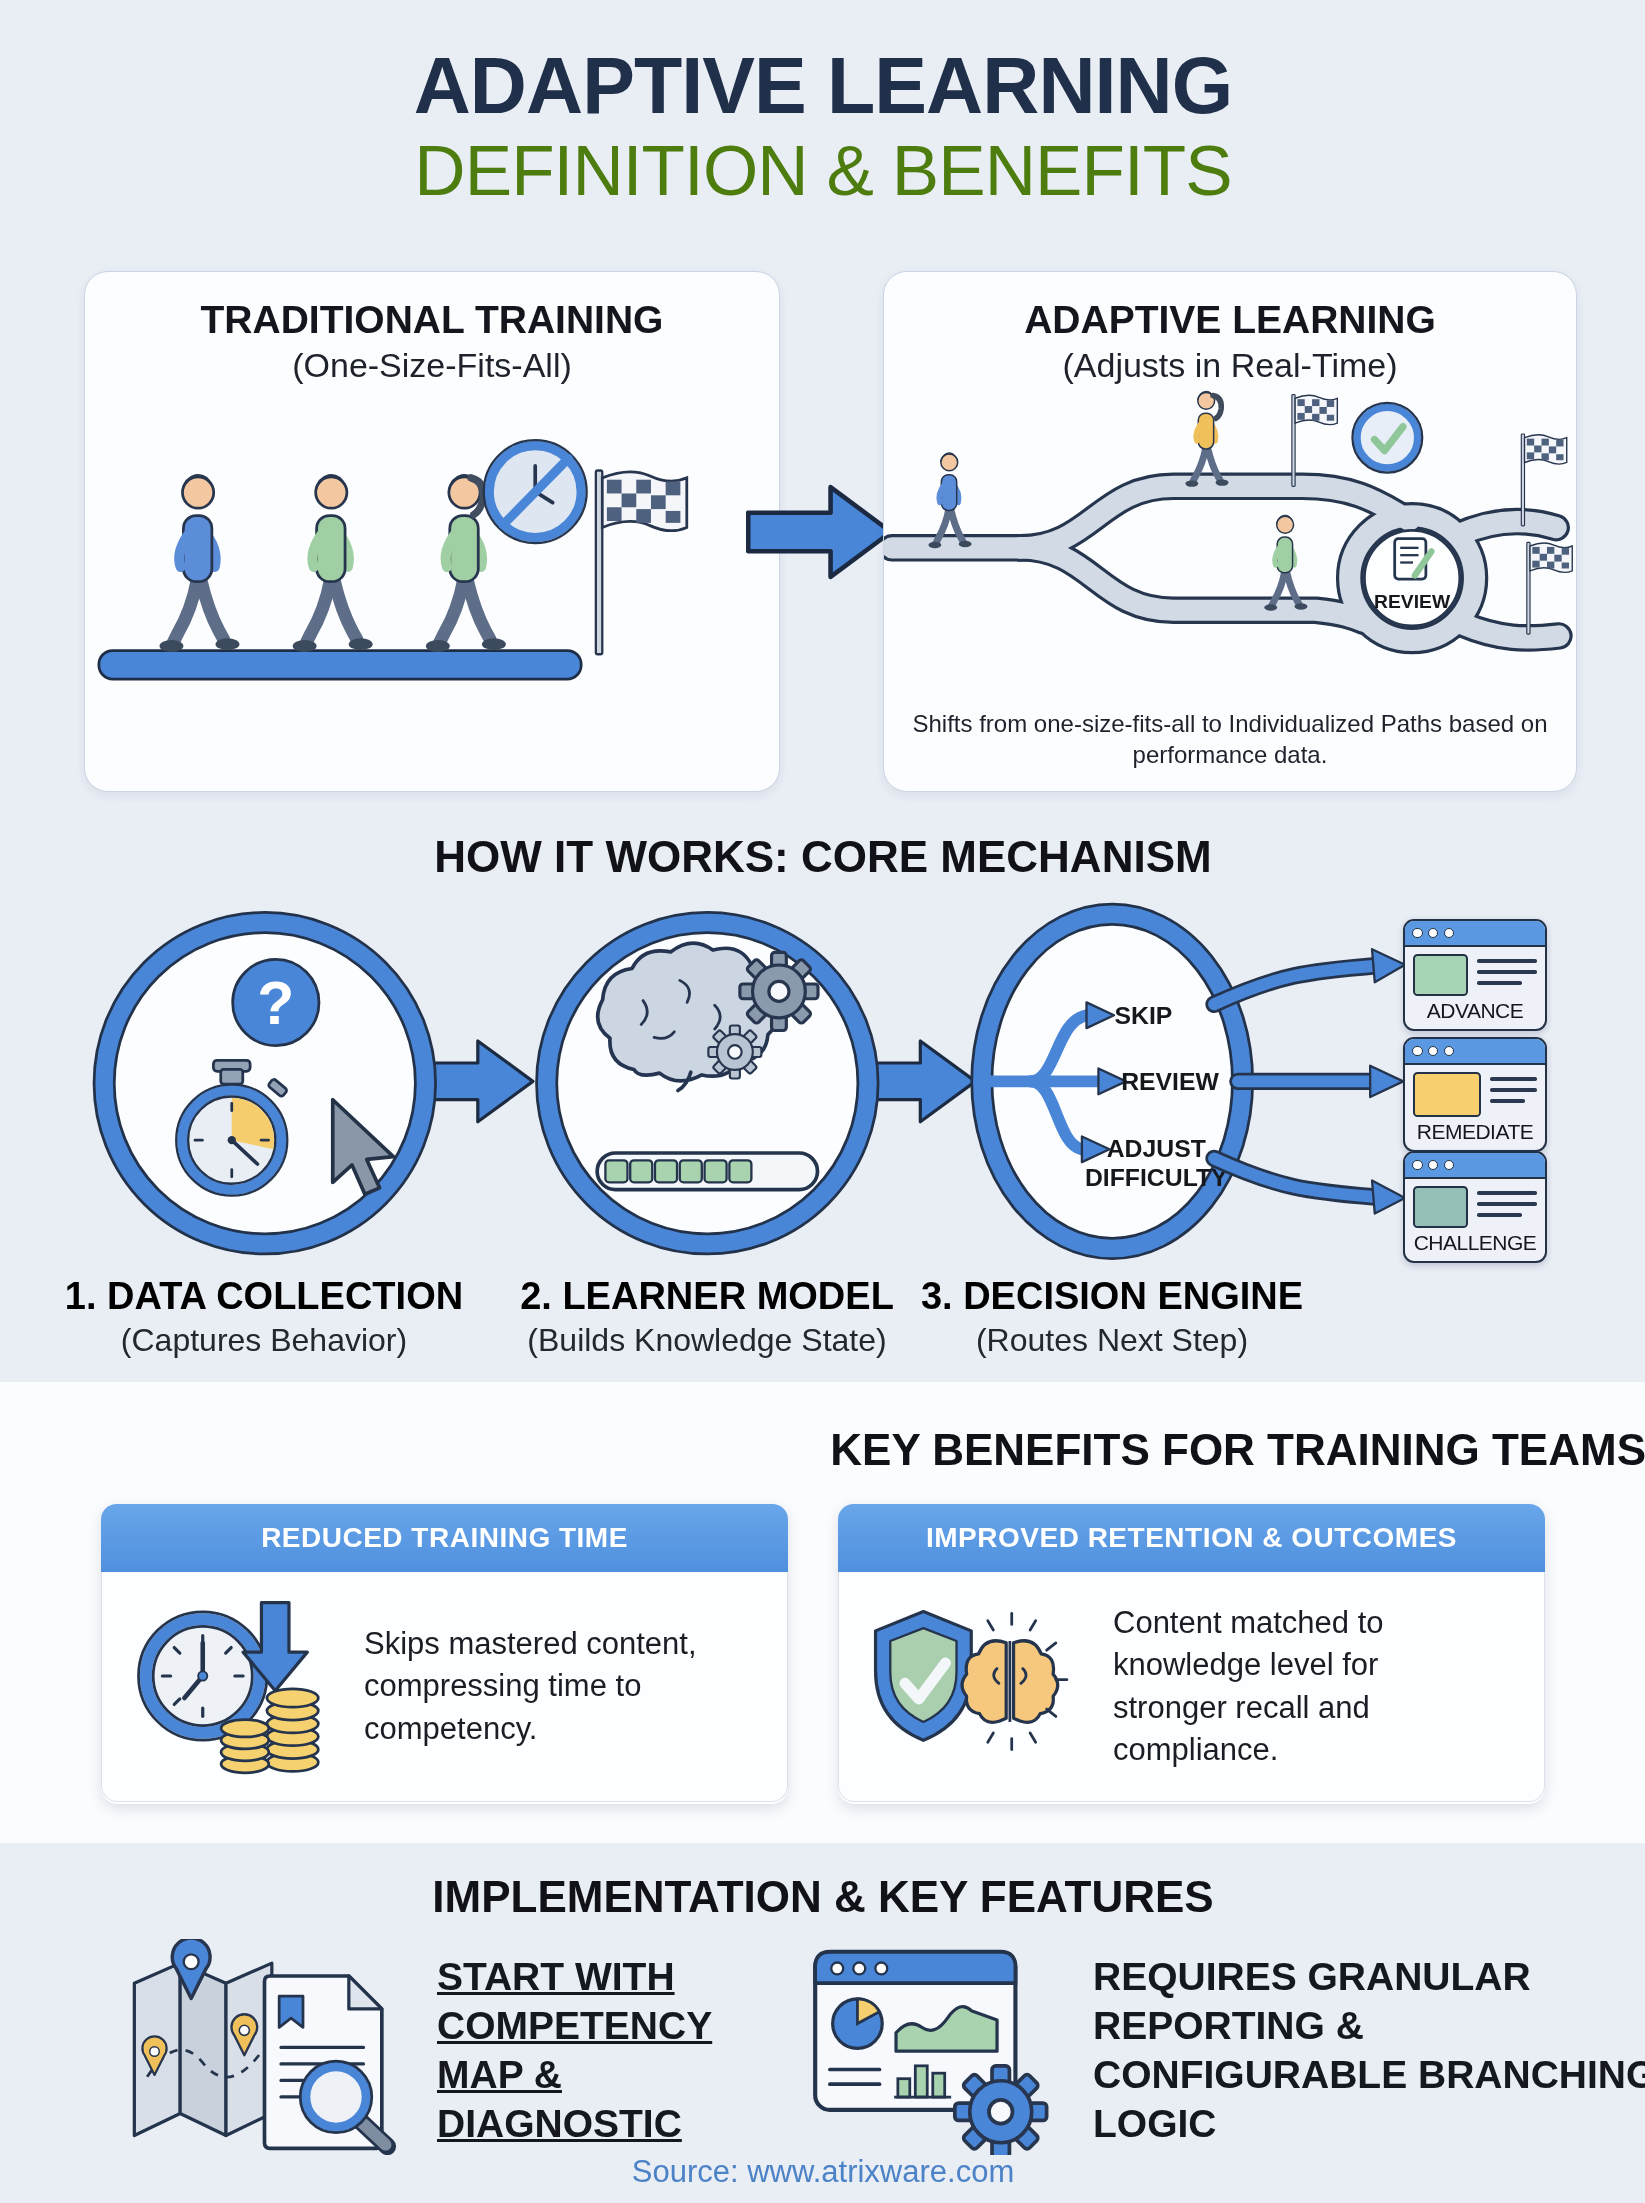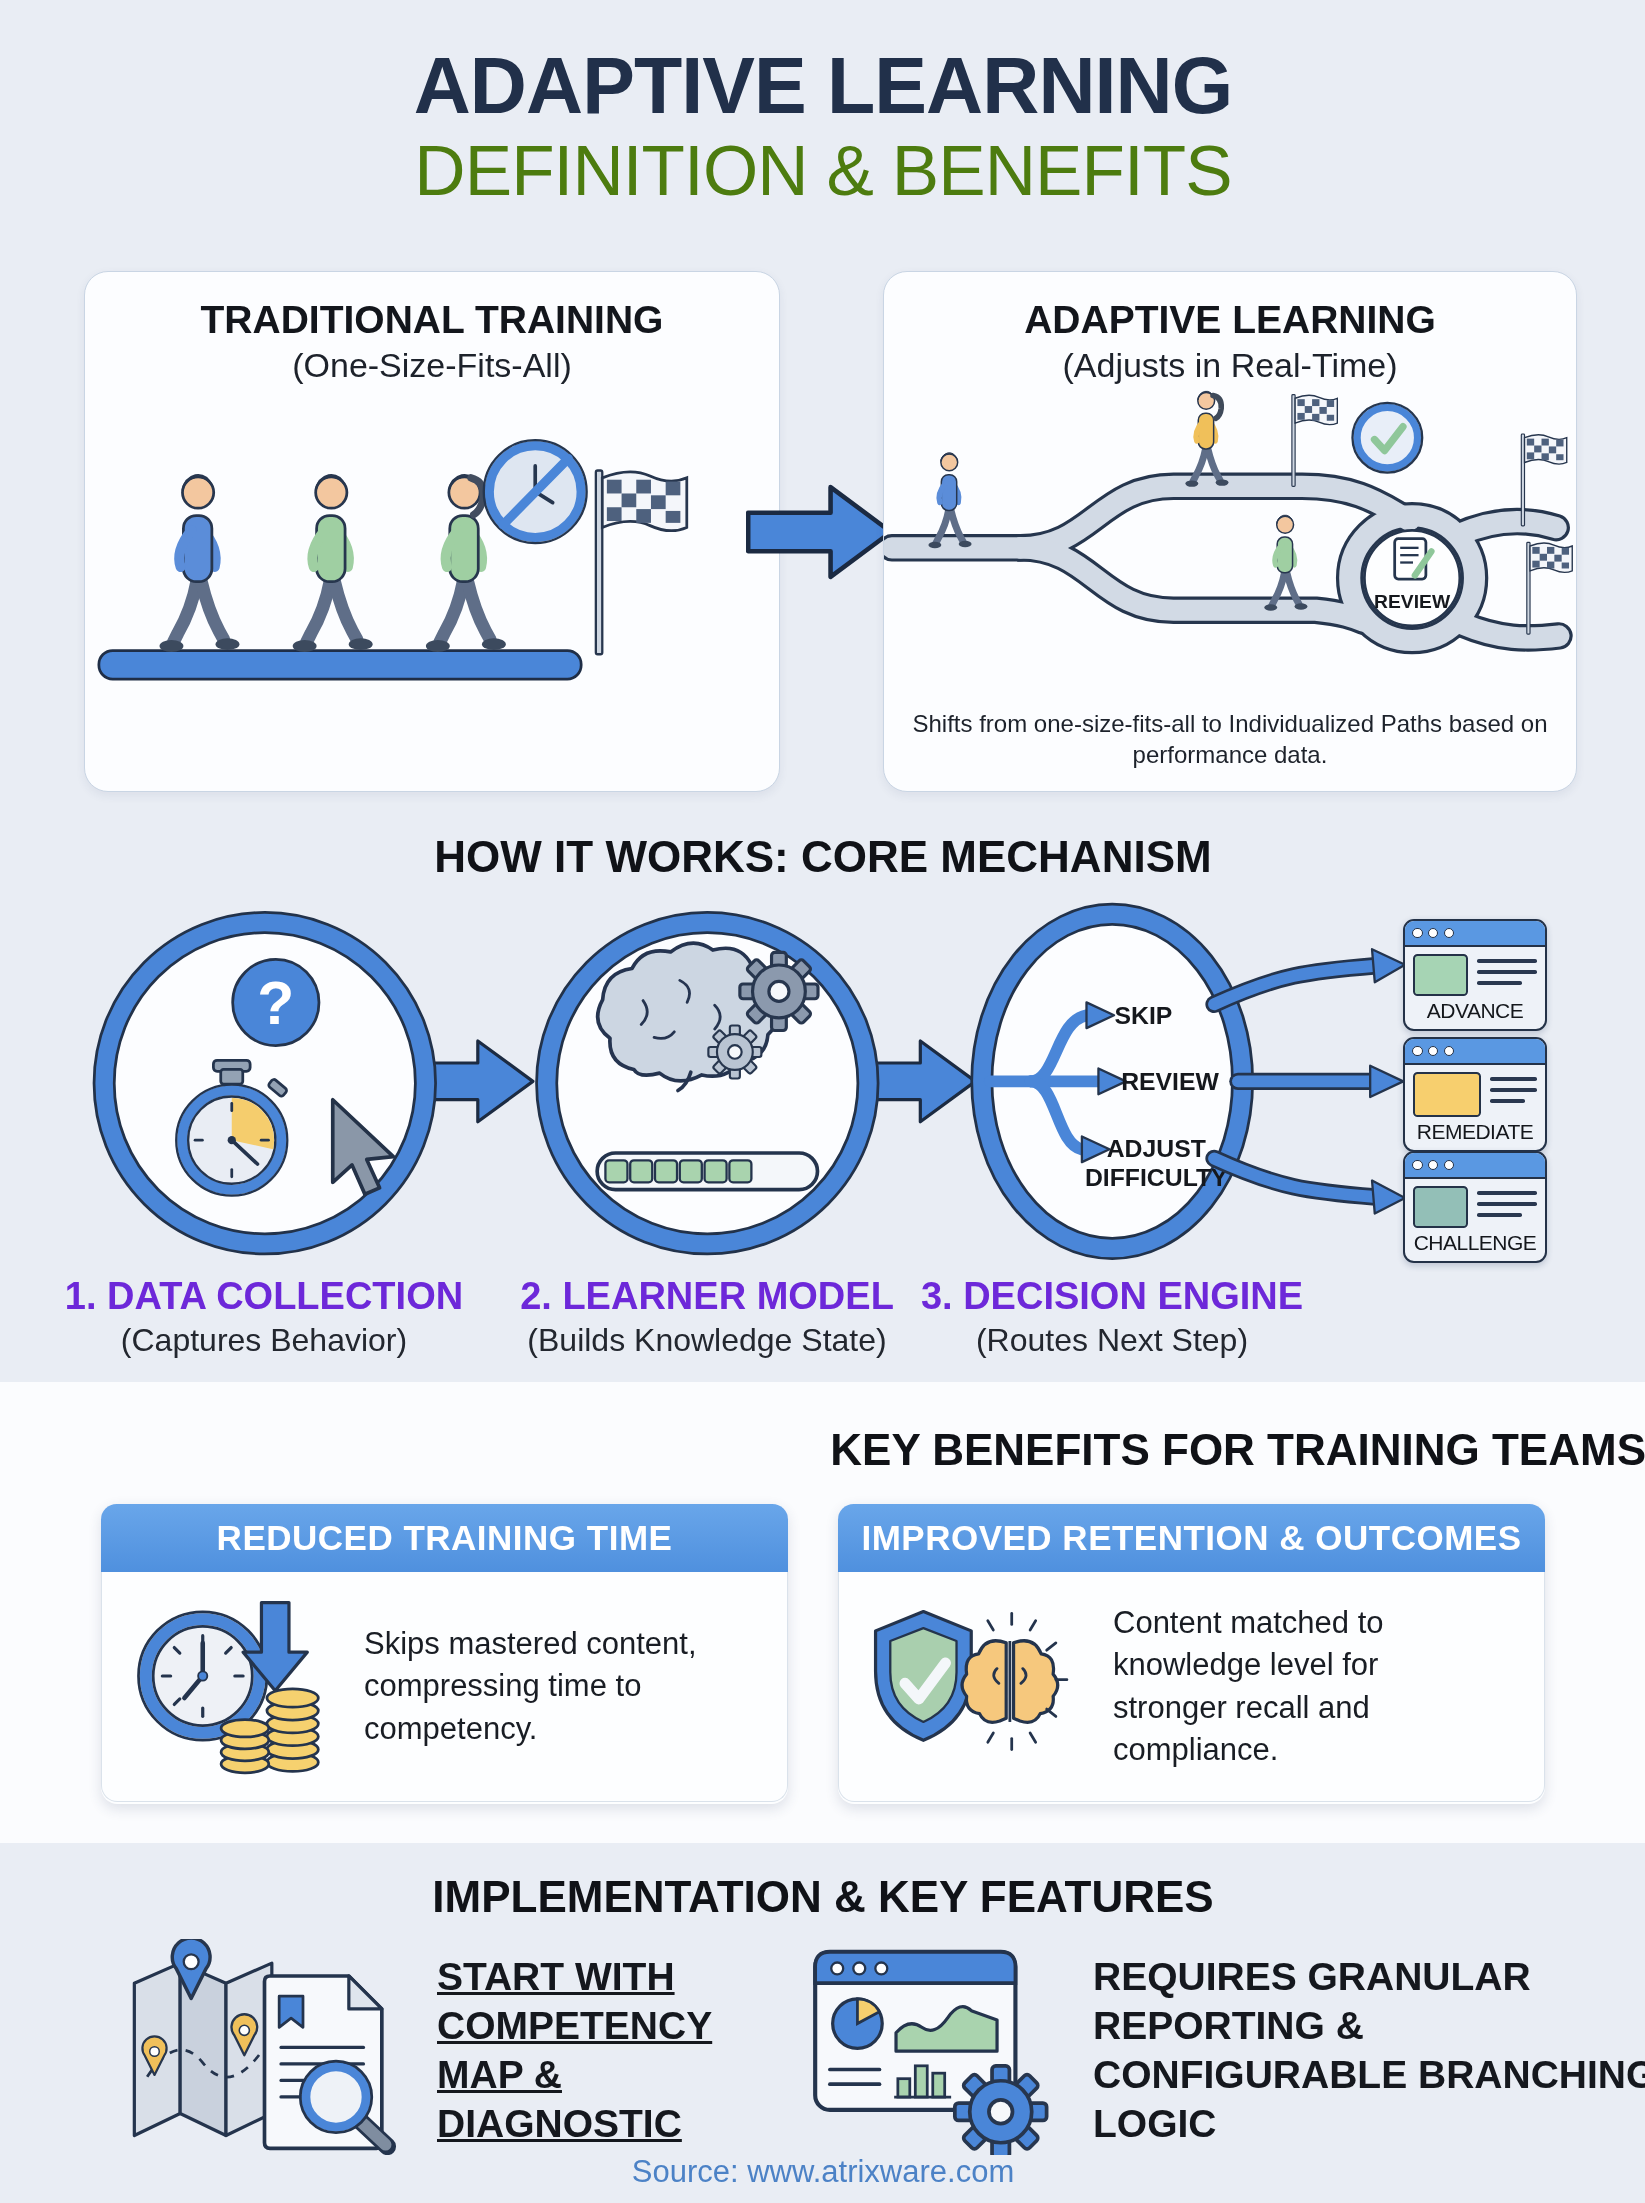--- a/index.html
+++ b/index.html
@@ -25,21 +25,21 @@
   .panel-sub{text-align:center;font-size:34px;font-weight:normal;color:#1d222b;margin-top:3.7px;}
   .panel-caption{position:absolute;bottom:20px;left:26px;right:26px;text-align:center;
                  font-size:24px;color:#1d222b;line-height:1.32;}
   #panels-arrow{left:746px;top:478px;width:149px;height:108px;}
 
   
   #mech-title{top:832px;left:0;width:100%;text-align:center;font-size:44px;font-weight:bold;color:#101217;}
   #mech-svg{left:0;top:895px;width:1646px;height:381px;}
   .svg-branch{font-weight:bold;font-size:27px;fill:#15181d;font-family:"Liberation Sans",sans-serif;}
   .step-label{transform:translateX(-50%);text-align:center;font-size:38px;font-weight:bold;
-              color:#6d28d9;white-space:nowrap;}
+              color:#000000;white-space:nowrap;}
   .step-sub{transform:translateX(-50%);text-align:center;font-size:32px;color:#23272f;white-space:nowrap;}
 
   
   .mini-card{width:140px;background:#eef2f8;border:2.8px solid #243248;border-radius:11px;
              box-shadow:0 2.8px 6.4px rgba(30,50,90,.2);overflow:hidden;}
   .mini-bar{height:24px;background:#5a98e2;border-bottom:2.8px solid #243248;display:flex;
             align-items:center;padding-left:7.3px;gap:5.5px;}
   .mini-bar span{width:8.3px;height:8.3px;border:1.8px solid #243248;border-radius:50%;background:#fff;display:block;}
   .mini-body{display:flex;gap:8.3px;padding:7.3px 8.3px 0 8.3px;}
   .thumb{width:51px;height:38px;border:2.8px solid #243248;border-radius:4.6px;}
@@ -48,21 +48,21 @@
   .mini-lines div{height:3.7px;background:#2a3850;border-radius:1.8px;margin-bottom:7.3px;}
   .mini-label{font-size:21px;font-weight:normal;text-align:center;color:#14171c;
               letter-spacing:-0.5px;padding:2.8px 0 6.4px;}
 
   
   #benefits-title{top:1425px;left:0;width:100%;text-align:right;font-size:44px;font-weight:bold;color:#101217;}
   .benefit-card{top:1504px;border-radius:16.5px;background:#fdfeff;box-shadow:0 4.6px 13px rgba(40,60,100,.14);}
   #benefit-1{left:101px;width:687px;height:300px;}
   #benefit-2{left:838px;width:707px;height:300px;}
   .benefit-header{height:68px;border-radius:15.6px 15.6px 0 0;background:linear-gradient(180deg,#69a6ea,#4f90de);
-                  color:#fff;font-size:35px;font-weight:bold;display:flex;align-items:center;justify-content:center;
+                  color:#fff;font-size:28px;font-weight:bold;display:flex;align-items:center;justify-content:center;
                   letter-spacing:0.5px;}
   .benefit-body{height:229px;display:flex;align-items:center;padding:0 20px;border:1.8px solid #dae2eb;
                 border-top:none;border-radius:0 0 16.5px 16.5px;background:#fdfeff;}
   .benefit-text{font-size:31px;color:#191d24;line-height:1.36;}
   #benefit-1 .benefit-text{width:377px;margin-left:31px;}
   #benefit-2 .benefit-text{width:331px;margin-left:24px;}
 
   
   #impl-title{top:1872px;left:0;width:100%;text-align:center;font-size:44px;font-weight:bold;color:#101217;}
   .impl-item{top:1939px;display:flex;align-items:flex-start;}

